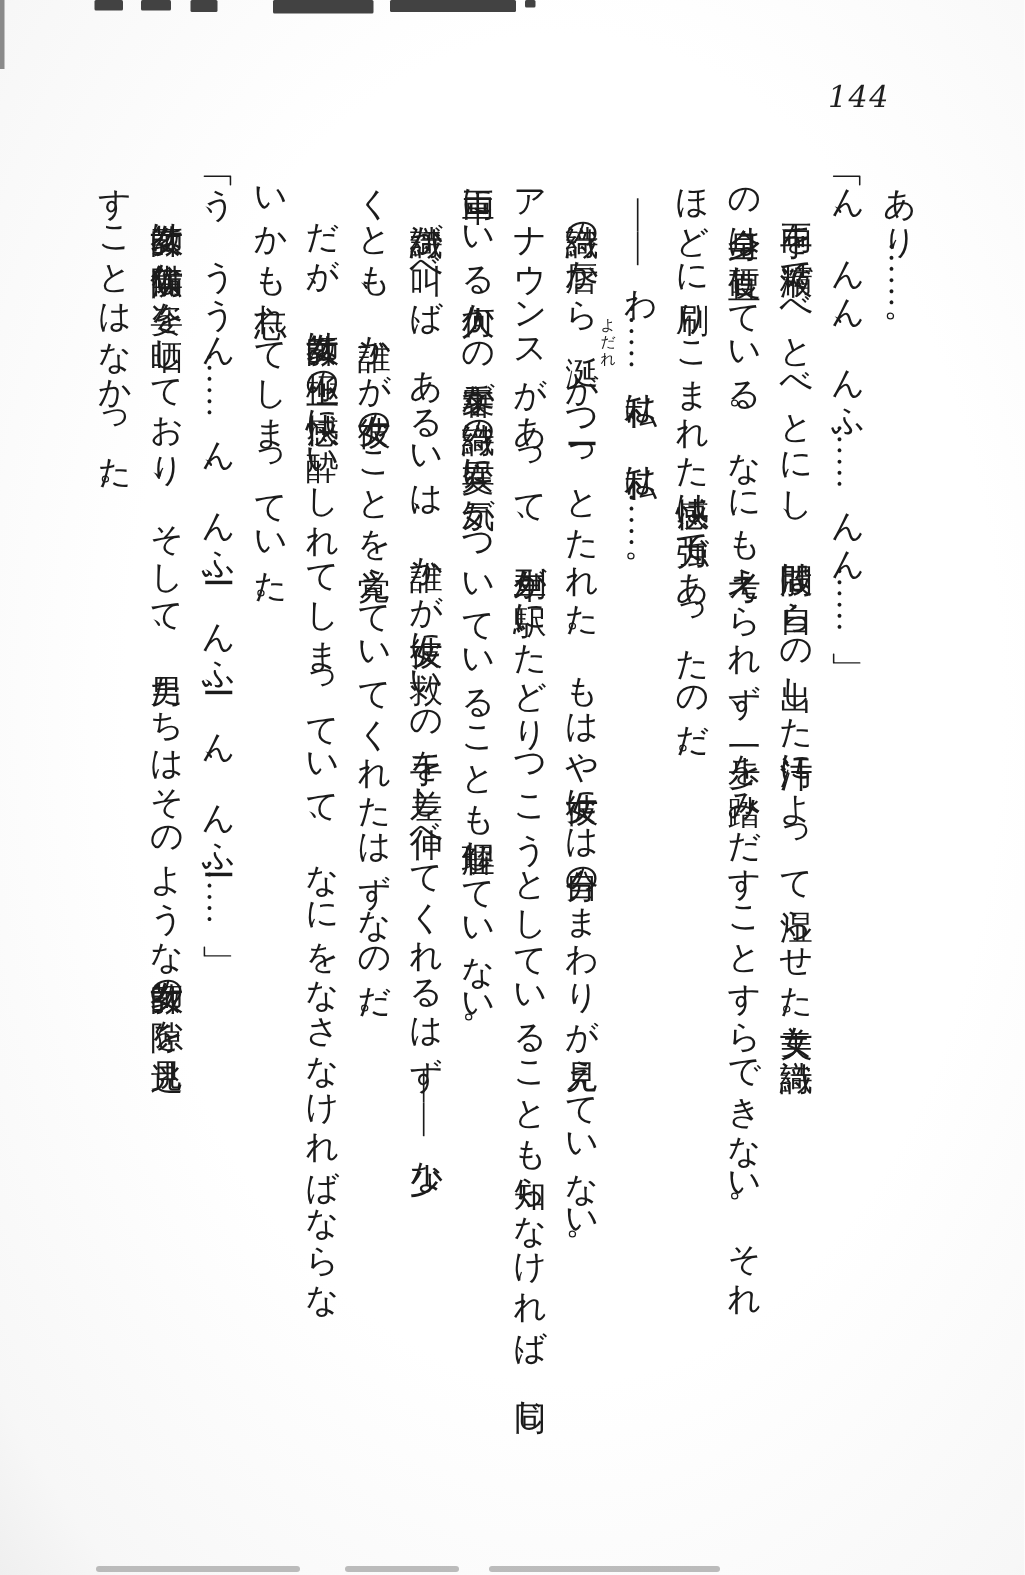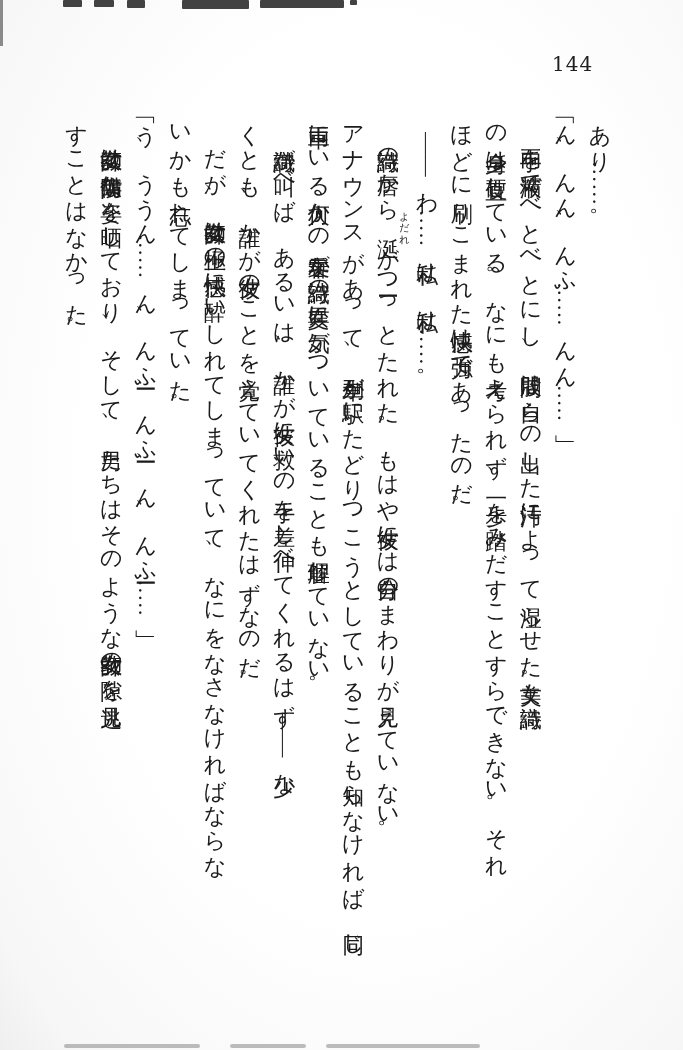--- a/index.html
+++ b/index.html
@@ -17,20 +17,21 @@
   .paper {
     position: absolute;
     inset: 0;
     background: radial-gradient(ellipse at 55% 45%, #ffffff 55%, #f7f7f7 90%, #efefef 100%);
   }
   .page-number {
     position: absolute;
     top: 52px;
     left: 552px;
     font-family: "DejaVu Serif", serif;
+    font-style: italic;
     font-size: 20px;
     letter-spacing: 1px;
     color: #1f1f1f;
   }
   .text-block {
     position: absolute;
     top: 110px;
     right: 66px;
     height: 844px;
     writing-mode: vertical-rl;

